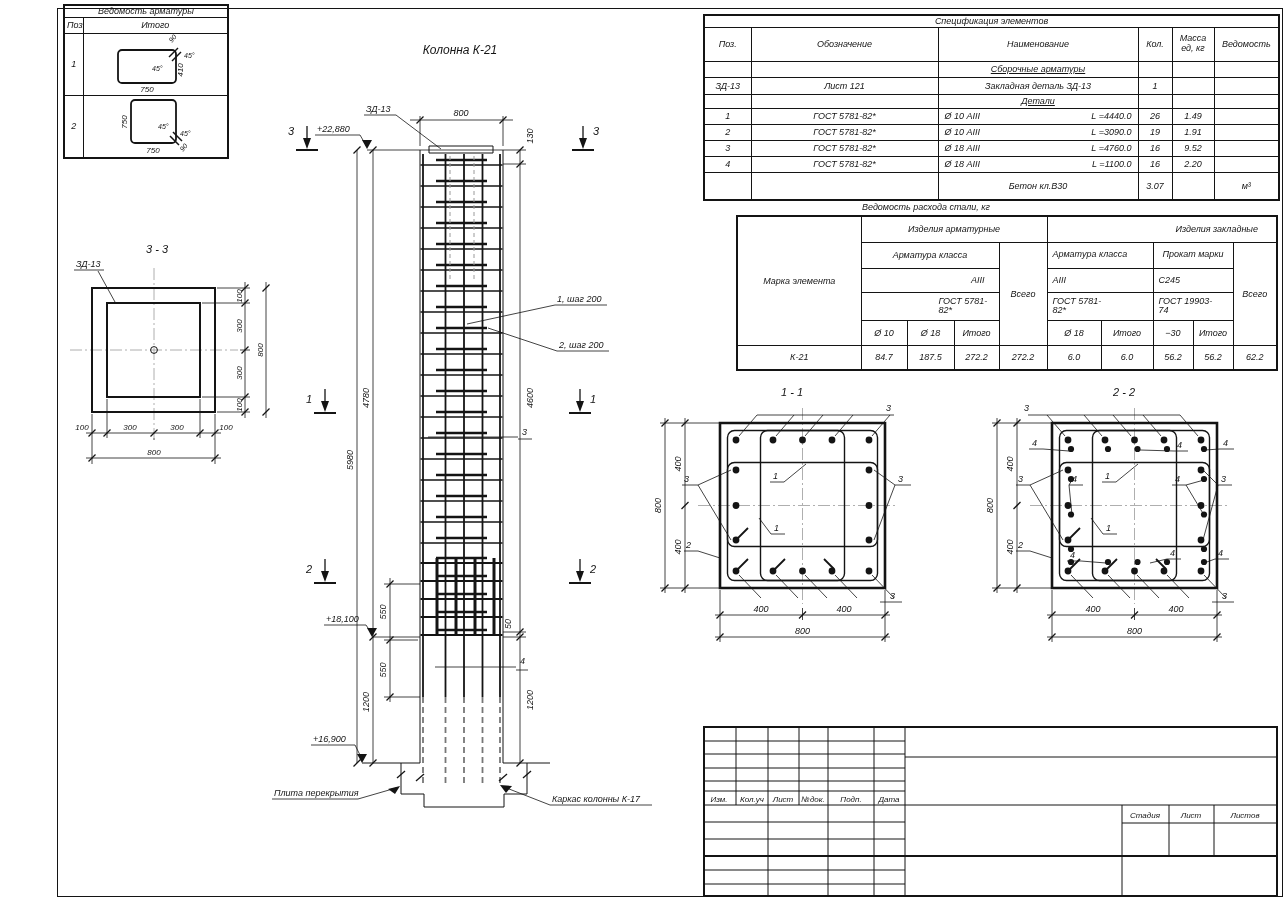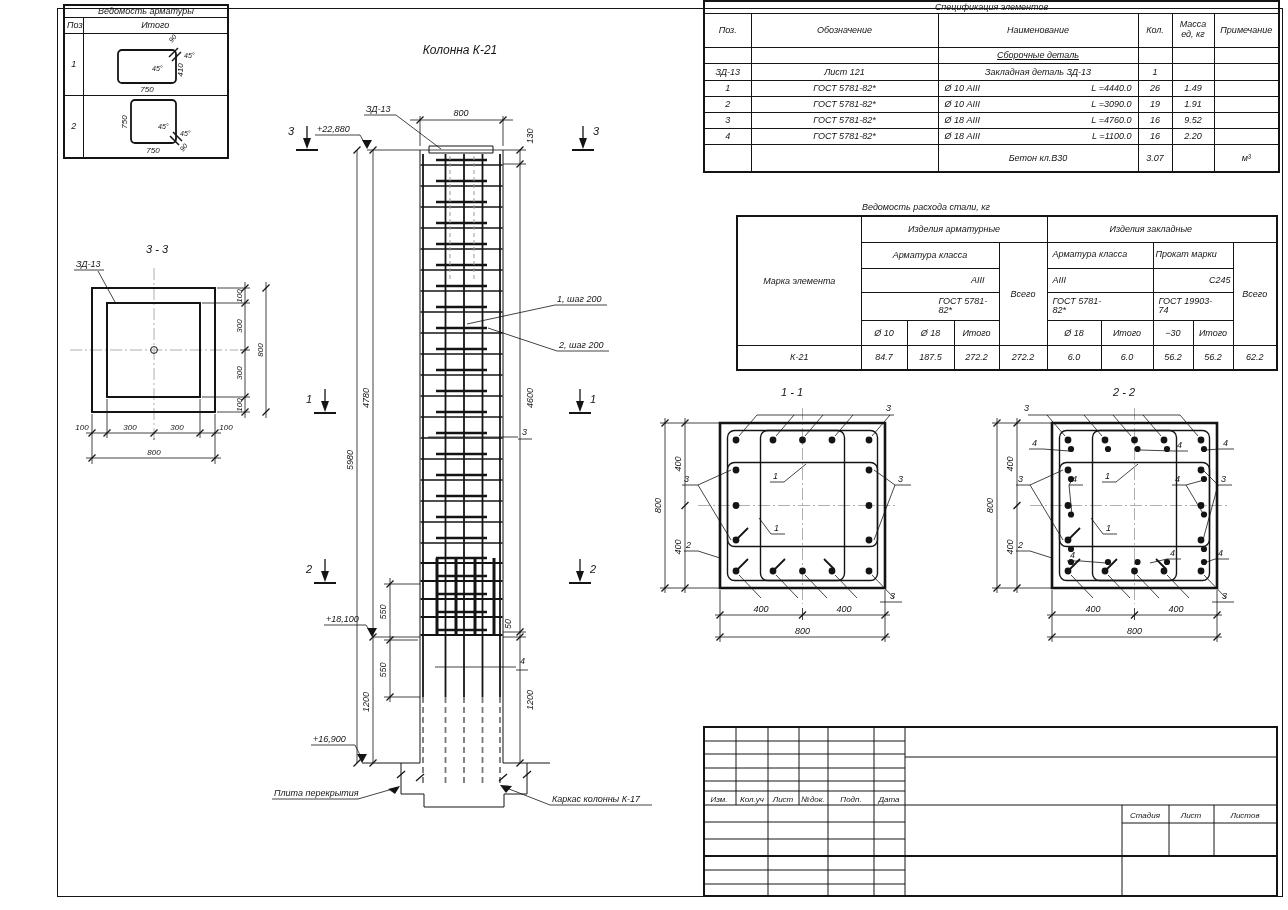--- a/index.html
+++ b/index.html
@@ -66,57 +66,65 @@
         <text x="43" y="26" class="t8" transform="rotate(-90 43 26)" text-anchor="middle">750</text>
         <text x="74" y="33" class="t7">45°</text>
         <text x="96" y="40" class="t7">45°</text>
         <text x="99" y="56" class="t7" transform="rotate(-50 99 56)">90</text>
       </svg>
     </td>
   </tr>
 </tbody>
   </table>
 
-<table class="gt abs" style="left:703px;top:0;width:575px">
+<table class="gt abs" style="left:703px;top:14px;width:575px">
   <colgroup>
       <col style="width:47px">
       <col style="width:187px">
       <col style="width:200px">
       <col style="width:34px">
       <col style="width:42px">
       <col style="width:65px">
     </colgroup>
   <tbody>
       <tr style="height:12px">
         <td colspan="6">Спецификация элементов</td>
       </tr>
   <tr style="height:34px">
     <td>Поз.</td>
     <td>Обозначение</td>
     <td>Наименование</td>
     <td>Кол.</td>
     <td style="white-space:normal;line-height:1.1">Масса ед, кг</td>
-    <td>Примечание</td>
+    <td>Ведомость</td>
   </tr>
   <tr style="height:16px">
         <td></td>
         <td></td>
-        <td class="und">Сборочные деталь</td>
+        <td class="und">Сборочные арматуры</td>
         <td></td>
         <td></td>
         <td></td>
       </tr>
   <tr style="height:17px">
     <td>ЗД-13</td>
     <td>Лист 121</td>
     <td>Закладная деталь ЗД-13</td>
     <td>1</td>
     <td></td>
         <td></td>
   </tr>
+  <tr style="height:14px">
+        <td></td>
+        <td></td>
+        <td class="und">Детали</td>
+        <td></td>
+        <td></td>
+        <td></td>
+      </tr>
   <tr style="height:16px">
     <td>1</td>
     <td>ГОСТ 5781-82*</td>
     <td>
           <div class="nmflex">
             <span>Ø 10 АIII</span>
             <span>L =4440.0</span>
           </div>
         </td>
     <td>26</td>
@@ -184,33 +192,33 @@
       <col style="width:54px">
       <col style="width:52px">
       <col style="width:40px">
       <col style="width:40px">
       <col style="width:44px">
     </colgroup>
   <tbody>
       <tr style="height:26px">
     <td rowspan="5">Марка элемента</td>
     <td colspan="4">Изделия арматурные</td>
-    <td colspan="5" style="padding-right:24px">Изделия закладные</td>
+    <td colspan="5" style="text-align:right;padding-right:18px">Изделия закладные</td>
   </tr>
   <tr style="height:26px">
     <td colspan="3">Арматура класса</td>
     <td rowspan="4">Всего</td>
     <td colspan="2" style="text-align:left;padding-left:5px;white-space:normal;line-height:1.05">Арматура класса</td>
-    <td colspan="2" style="text-align:left;white-space:normal;line-height:1.05">Прокат марки</td>
+    <td colspan="2" style="text-align:center;white-space:normal;line-height:1.05">Прокат марки</td>
     <td rowspan="4">Всего</td>
   </tr>
   <tr style="height:24px">
     <td colspan="3" style="text-align:right;padding-right:14px">АIII</td>
     <td colspan="2" style="text-align:left;padding-left:5px">АIII</td>
-    <td colspan="2" style="text-align:right;padding-left:5px">С245</td>
+    <td colspan="2" style="text-align:left;padding-left:5px">С245</td>
   </tr>
   <tr style="height:28px">
     <td colspan="3" style="text-align:right;padding-right:6px"><span class="wrapcell">ГОСТ 5781-82*</span></td>
     <td colspan="2" style="text-align:left;padding-left:5px"><span class="wrapcell">ГОСТ 5781-82*</span></td>
     <td colspan="2" style="text-align:left;padding-left:5px"><span class="wrapcell">ГОСТ 19903-74</span></td>
   </tr>
   <tr style="height:25px">
     <td>Ø 10</td>
     <td>Ø 18</td>
     <td>Итого</td>

